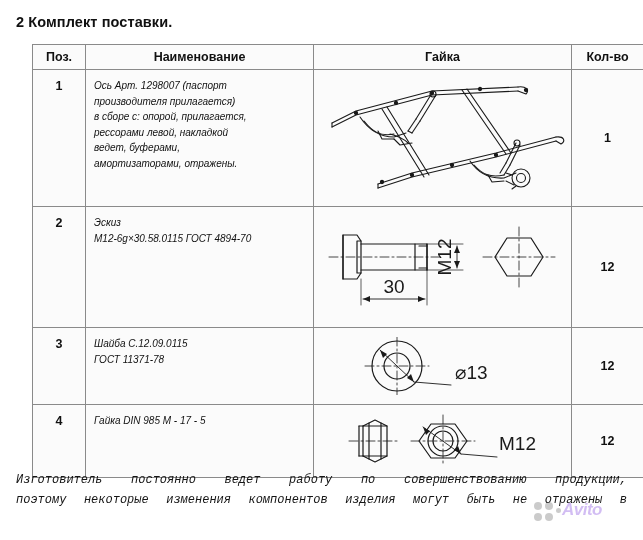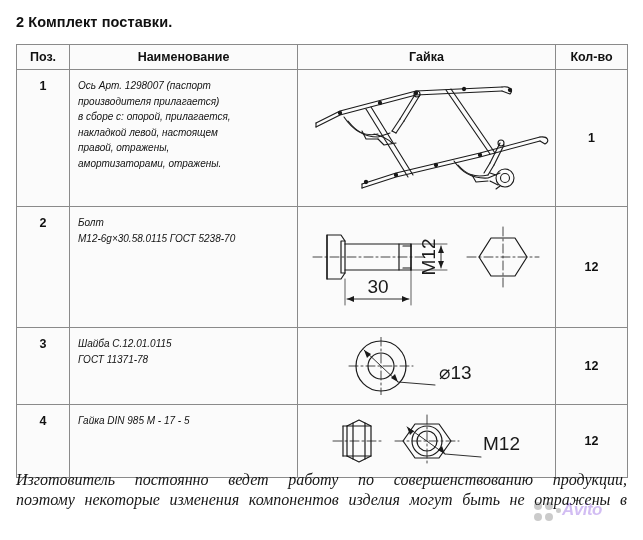--- a/index.html
+++ b/index.html
@@ -27,21 +27,21 @@
     left: 16px;
     top: 14px;
     font-size: 14.5px;
     font-weight: bold;
     letter-spacing: 0.1px;
     color: #111111;
   }
   
   .kit-table {
     position: absolute;
-    left: 16px;
+    left: 32px;
     top: 44px;
     width: 611px;
     border-collapse: collapse;
     table-layout: fixed;
     background: #f9a8d4;
   }
   .kit-table td, .kit-table th {
     border: 1px solid #8a8a8a;
     padding: 0;
     vertical-align: top;
@@ -96,23 +96,23 @@
   .row-2 .cell-pos, .row-2 .cell-name { height: 106px; }
   .row-3 .cell-pos, .row-3 .cell-name { height: 62px; }
   .row-4 .cell-pos, .row-4 .cell-name { height: 58px; }
 
   
   .note {
     position: absolute;
     left: 16px;
     top: 470px;
     width: 611px;
-    font-family: Liberation Serif, serif;
+    font-family: Liberation Mono, monospace;
     font-style: italic;
-    font-size: 16px;
+    font-size: 12px;
     line-height: 20px;
     text-align: justify;
     color: #151515;
   }
   .note .l1, .note .l2 { display: block; text-align: justify; text-align-last: justify; }
   .note .l3 { display: block; }
 
   
   .watermark {
     position: absolute;
@@ -170,22 +170,22 @@
       </tr>
     </thead>
     <tbody>
 
       <tr class="row-1">
         <td class="cell-pos">1</td>
         <td class="cell-name">
           <div class="line">Ось Арт. 1298007 (паспорт</div>
           <div class="line">производителя прилагается)</div>
           <div class="line">в сборе с: опорой, прилагается,</div>
-          <div class="line">накладкой левой, настоящем</div>
-          <div class="line">правой, отражены,</div>
+          <div class="line">рессорами левой, накладкой</div>
+          <div class="line">ведет, буферами,</div>
           <div class="line">амортизаторами, отражены.</div>
         </td>
         <td class="cell-sketch">
           <div class="sketch-wrap">
             <svg width="246" height="115" viewBox="0 0 246 115" fill="none" stroke="#1a1a1a" stroke-width="1.1" stroke-linecap="round" stroke-linejoin="round">
 
               <path d="M12 42 L36 30 L112 10 L198 6"></path>
               <path d="M12 46 L36 34 L112 14 L198 10"></path>
               <path d="M12 42 L12 46"></path>
               <path d="M198 6 C206 5 210 9 206 13 L198 10"></path>
@@ -242,22 +242,22 @@
               <path d="M186 100 L194 104"></path>
             </svg>
           </div>
         </td>
         <td class="cell-qty">1</td>
       </tr>
 
       <tr class="row-2">
         <td class="cell-pos">2</td>
         <td class="cell-name">
-          <div class="line">Болт</div>
-          <div class="line">М12-6g×30.58.0115 ГОСТ 5238-70</div>
+          <div class="line">Эскиз</div>
+          <div class="line">М12-6g×30.58.0115 ГОСТ 4894-70</div>
         </td>
         <td class="cell-sketch">
           <div class="sketch-wrap">
             <svg width="240" height="100" viewBox="0 0 240 100" fill="none" stroke="#1a1a1a" stroke-width="1.2" stroke-linecap="round" stroke-linejoin="round">
 
               <path d="M20 18 L34 18 L38 24 L38 56 L34 62 L20 62 Z"></path>
               <path d="M20 18 L20 62"></path>
               <path d="M38 24 L34 24 L34 56 L38 56"></path>
 
               <path d="M38 27 L104 27 L104 53 L38 53"></path>
@@ -292,21 +292,21 @@
               </g>
             </svg>
           </div>
         </td>
         <td class="cell-qty">12</td>
       </tr>
 
       <tr class="row-3">
         <td class="cell-pos">3</td>
         <td class="cell-name">
-          <div class="line">Шайба С.12.01.0115</div>
+          <div class="line">Шайба С.12.09.0115</div>
           <div class="line">ГОСТ 11371-78</div>
         </td>
         <td class="cell-sketch">
           <div class="sketch-wrap">
             <svg width="200" height="58" viewBox="0 0 200 58" fill="none" stroke="#1a1a1a" stroke-width="1.2" stroke-linecap="round" stroke-linejoin="round">
               <circle cx="54" cy="29" r="25"></circle>
               <circle cx="54" cy="29" r="13"></circle>
               <g stroke-width="0.8" stroke-dasharray="9 3 2 3">
                 <path d="M22 29 L86 29"></path>
                 <path d="M54 0 L54 58"></path>

